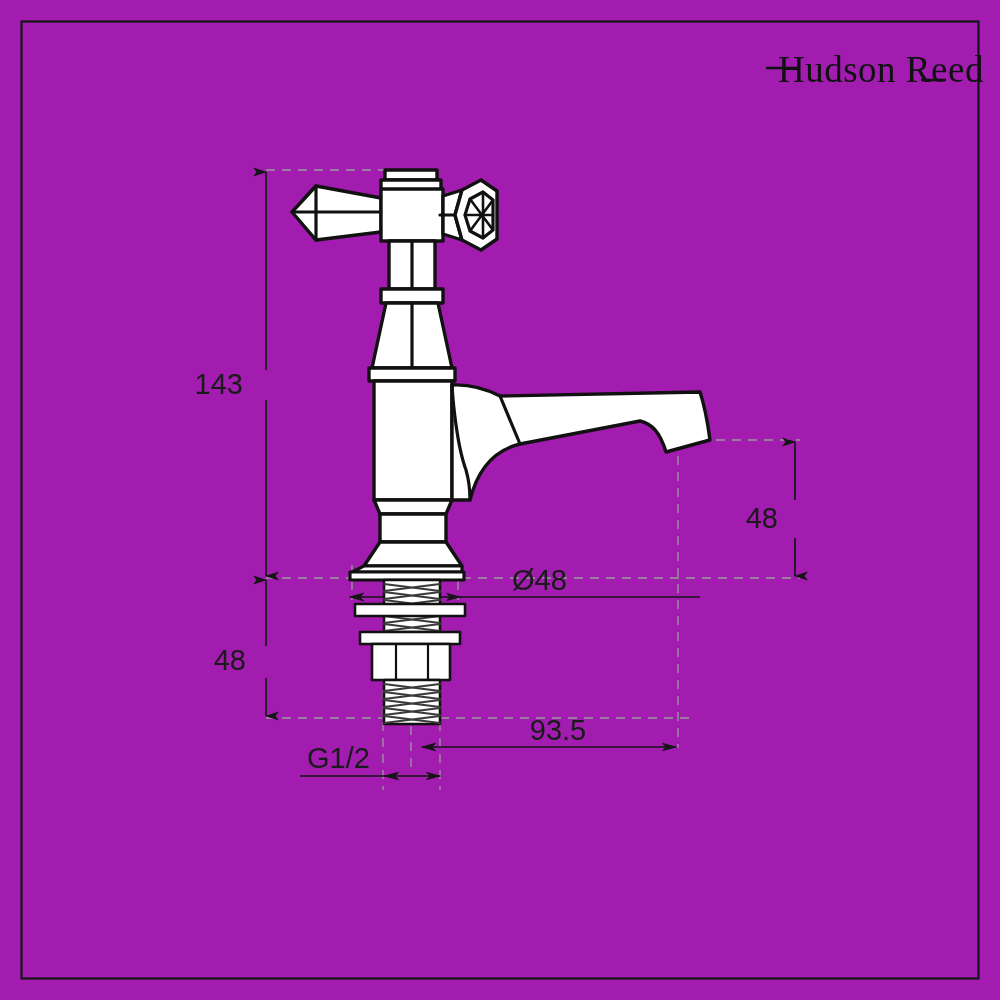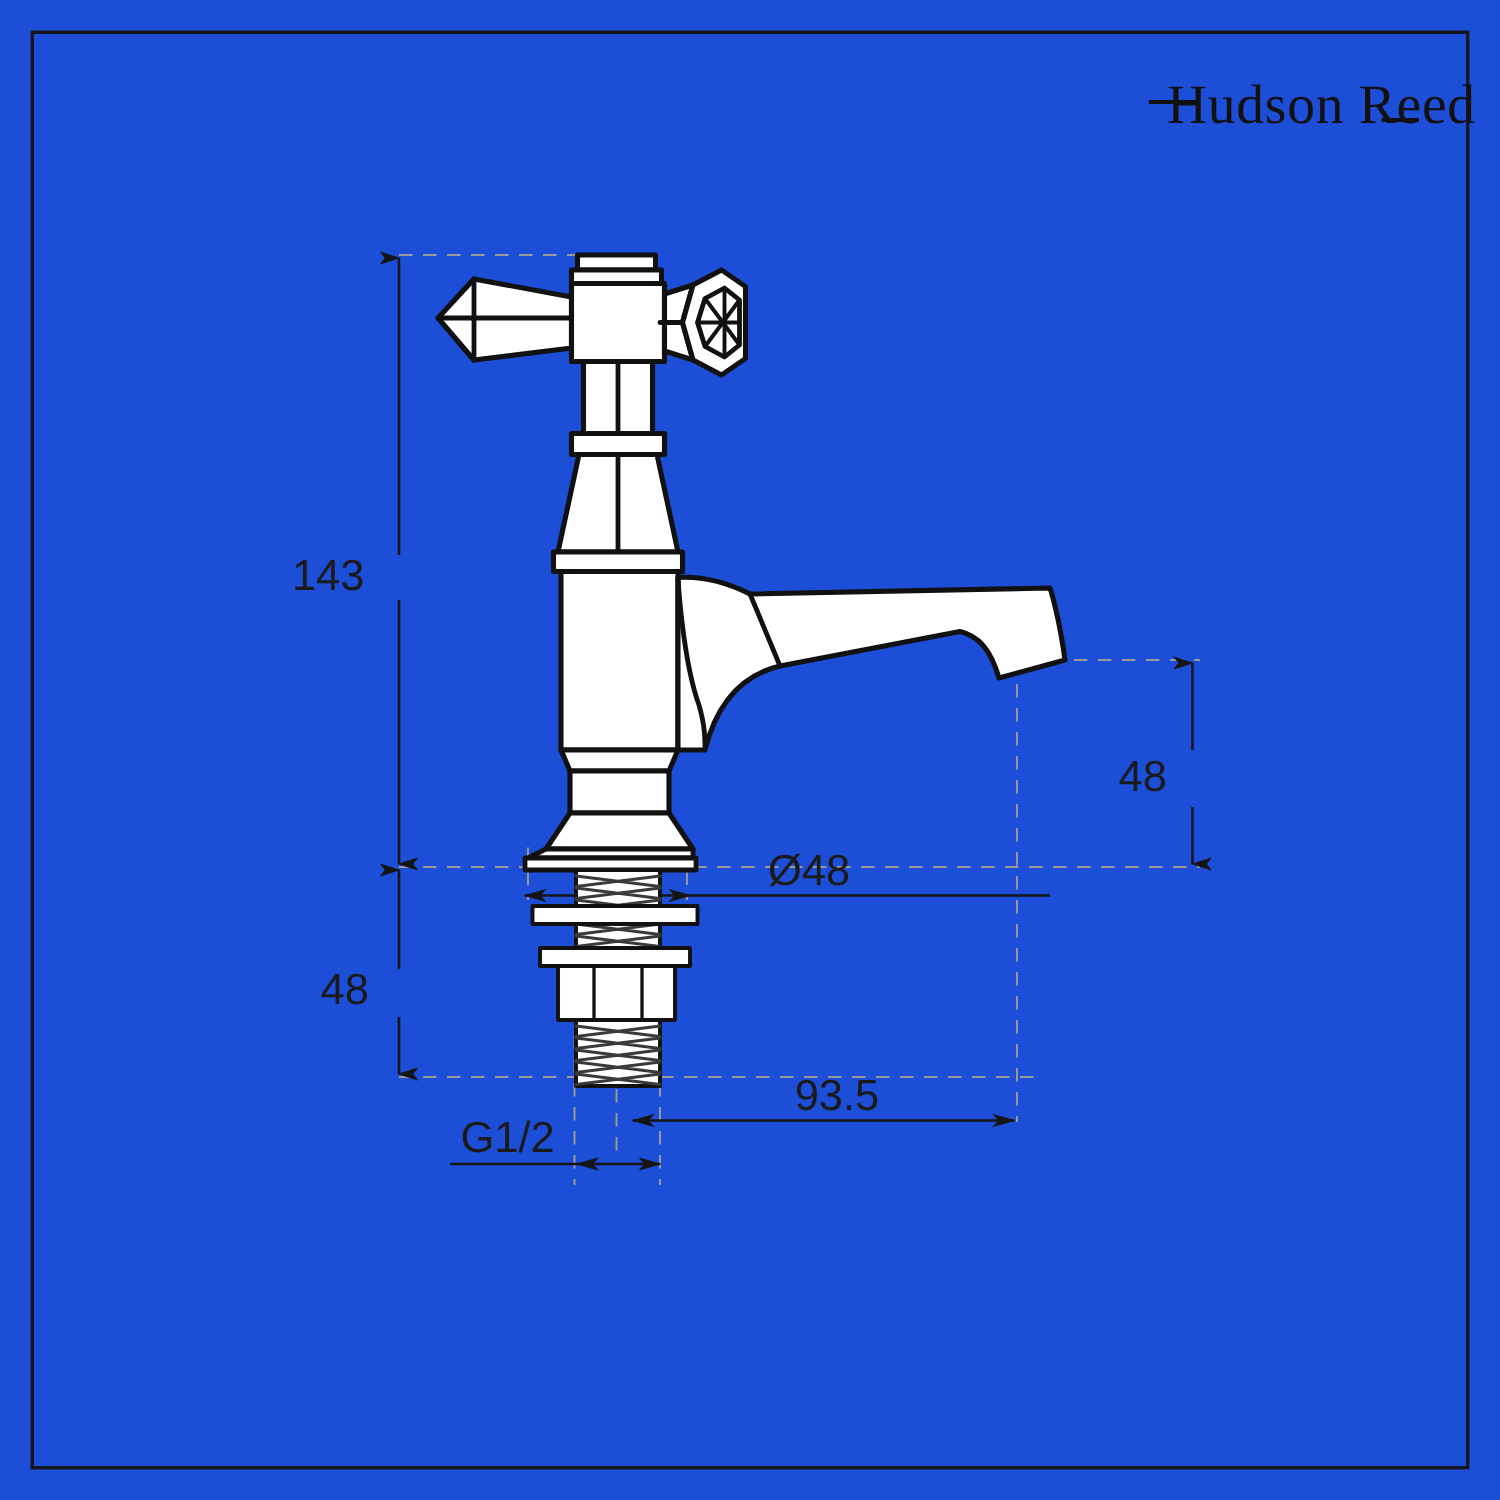--- a/index.html
+++ b/index.html
@@ -13,21 +13,21 @@
     height: 1000px;
     font-family: "Liberation Sans", sans-serif;
     position: relative;
     overflow: hidden;
   }
   #sheet {
     position: absolute;
     left: 0; top: 0;
     width: 1000px;
     height: 1000px;
-    background: #1d4ed8;
+    background: #a21caf;
   }
   #drawing-svg {
     position: absolute;
     left: 0; top: 0;
     width: 1000px;
     height: 1000px;
     display: block;
   }
   .dim-text {
     font-family: "Liberation Sans", sans-serif;

